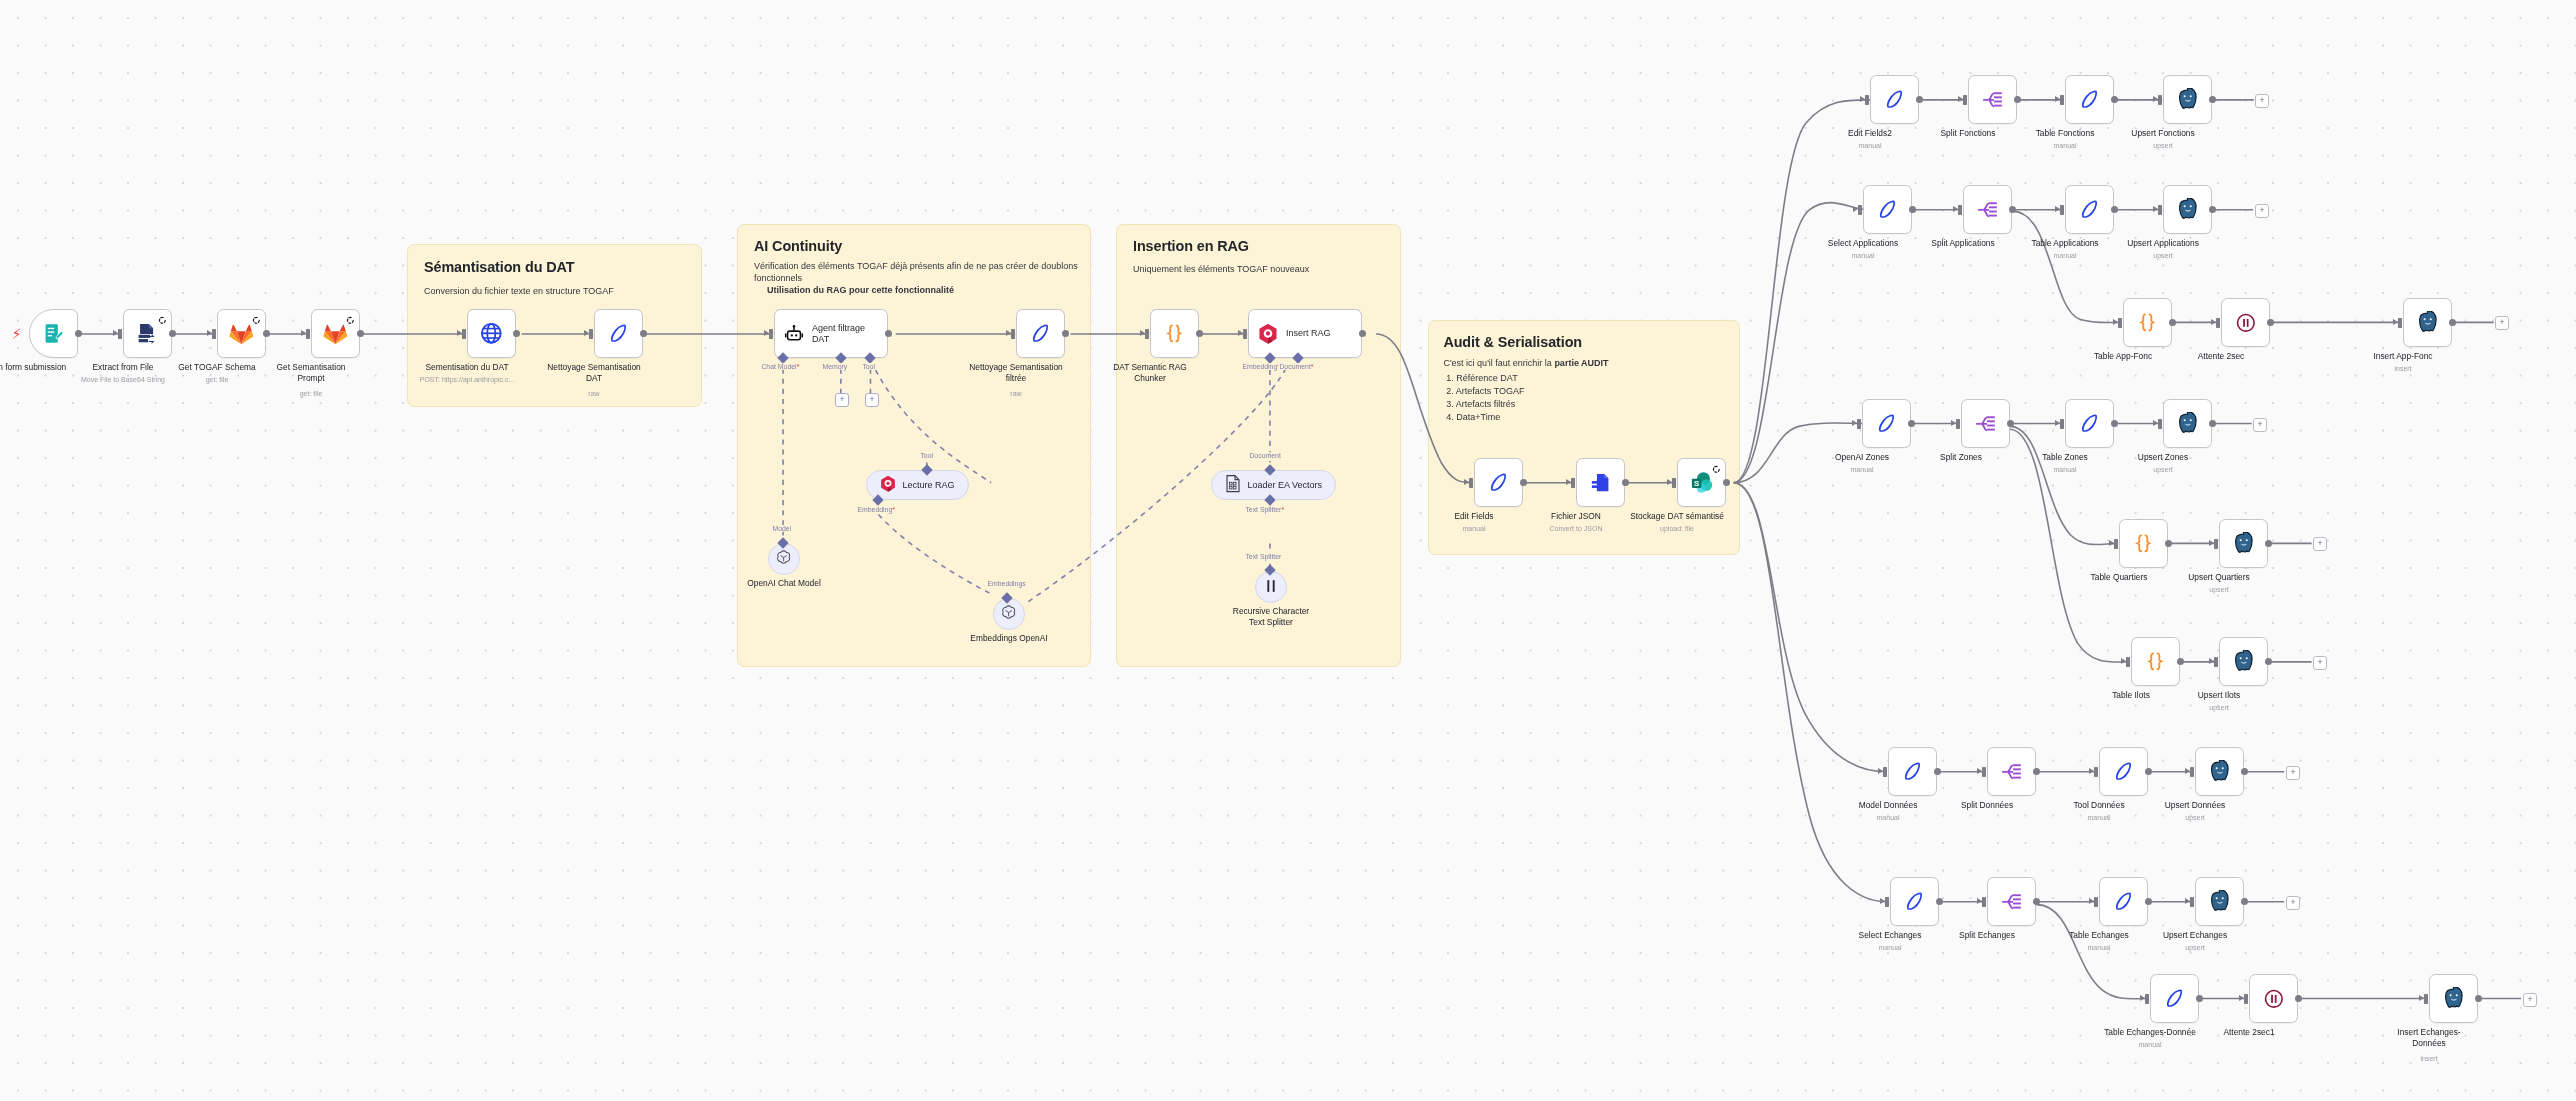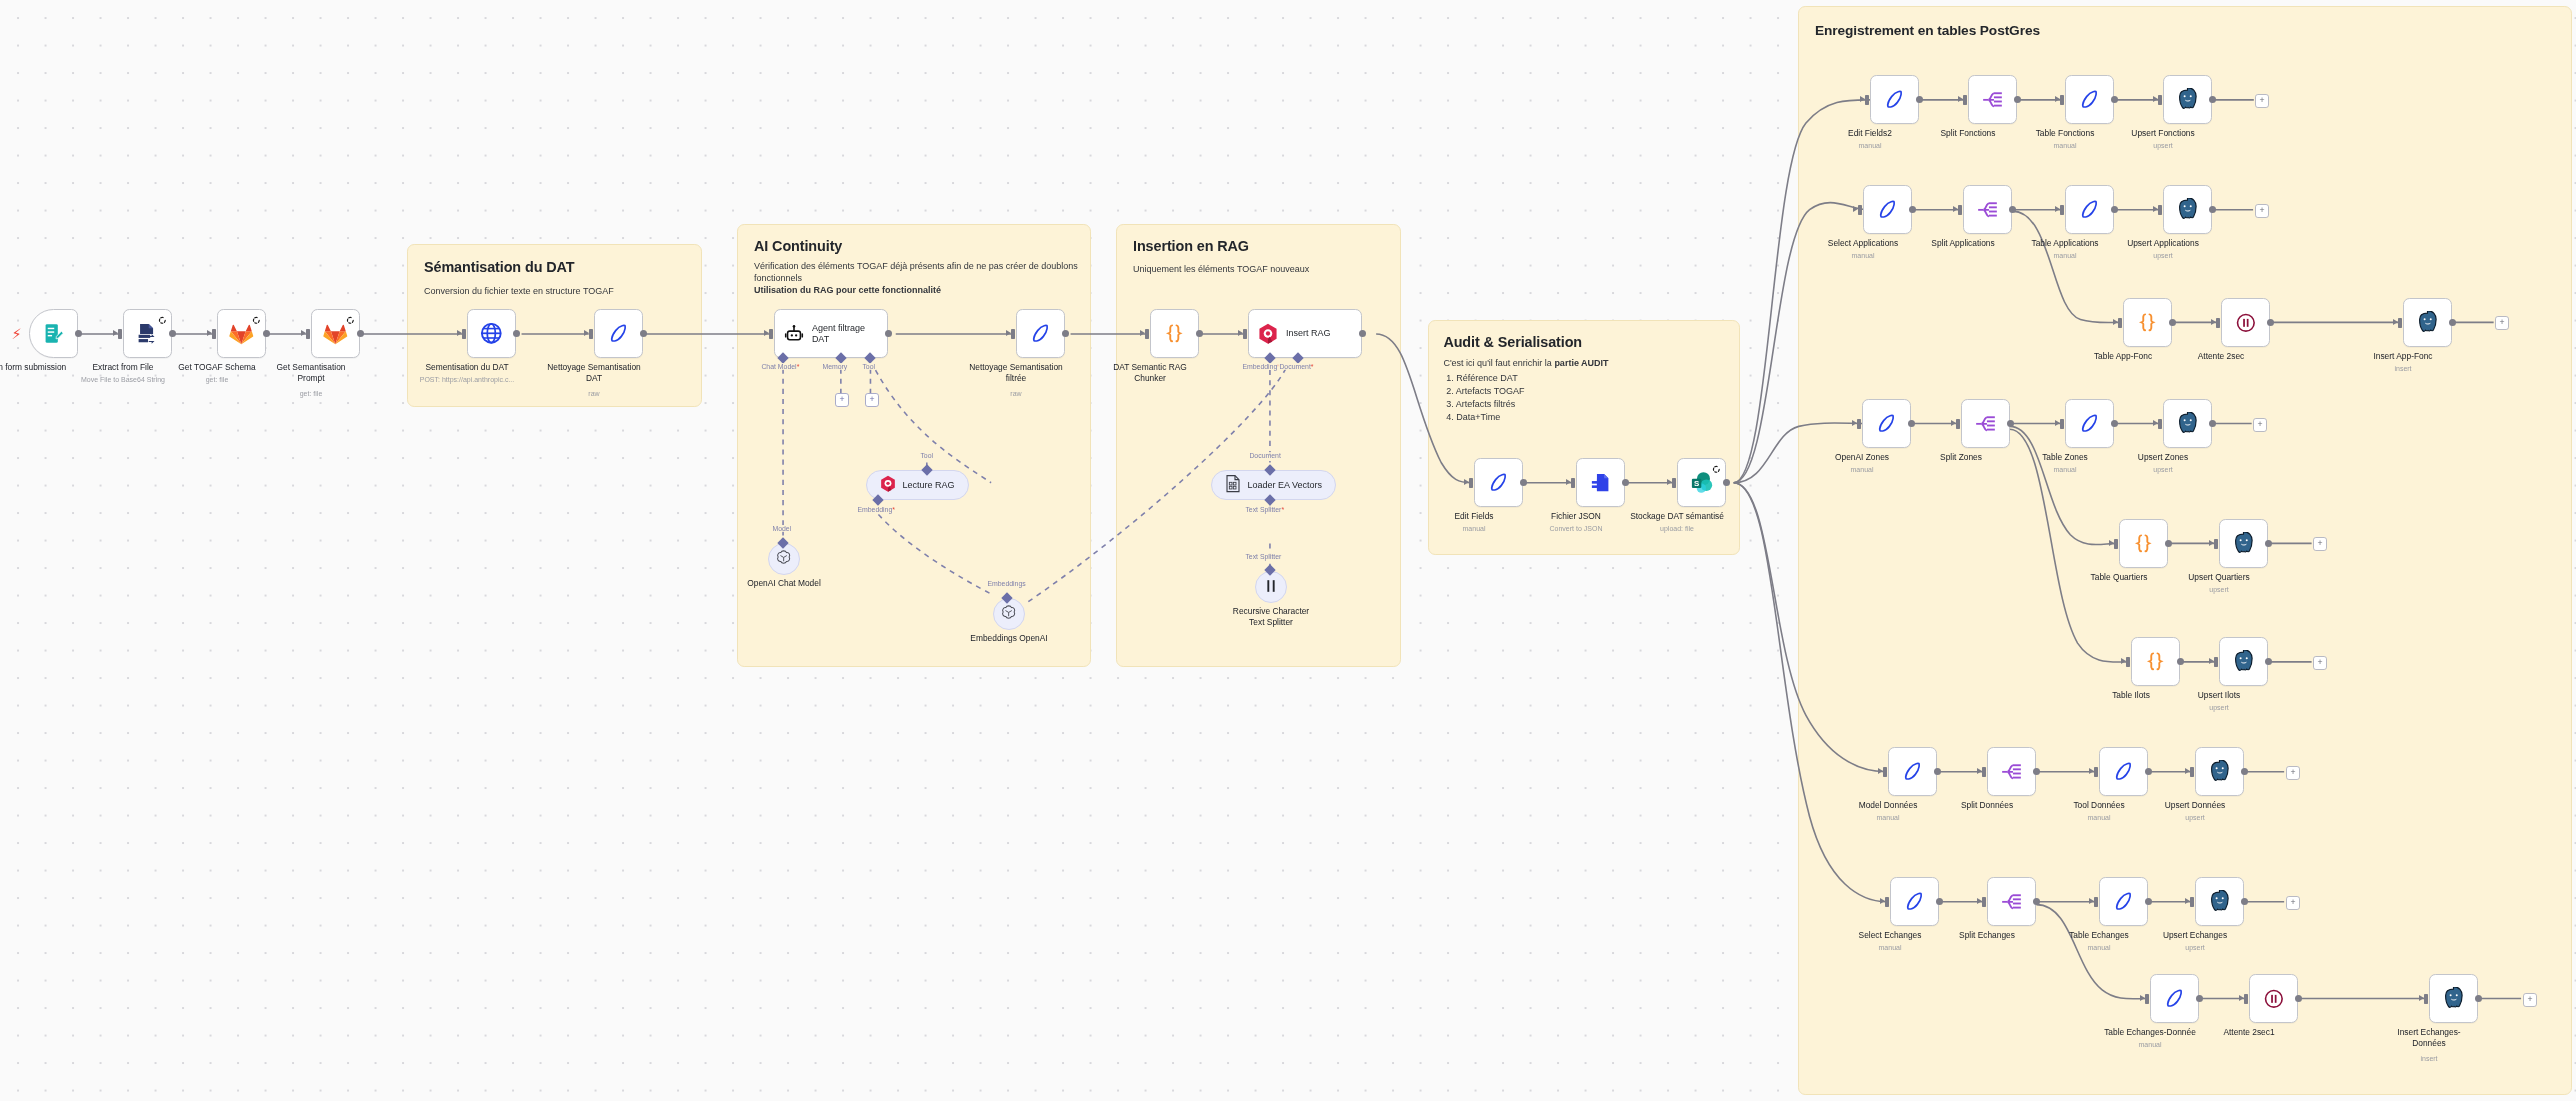--- a/index.html
+++ b/index.html
@@ -110,44 +110,41 @@
 <div id="canvas">
 
   <div class="sticky" style="left:407px;top:244px;width:295px;height:163px;">
     <div class="s-title" style="left:16px;top:14.4px;font-size:14.4px;">Sémantisation du DAT</div>
     <div class="s-body" style="left:16px;top:40px;font-size:9px;width:260px;">Conversion du fichier texte en structure TOGAF</div>
   </div>
 
   <div class="sticky" style="left:737px;top:224px;width:354px;height:443px;">
     <div class="s-title" style="left:16px;top:13px;font-size:14.4px;">AI Continuity</div>
     <div class="s-body" style="left:16px;top:35px;font-size:9px;width:325px;">Vérification des éléments TOGAF déjà présents afin de ne pas créer de doublons fonctionnels</div>
-    <div class="s-body" style="left:16px;top:59px;font-size:9px;width:325px;font-weight:bold;">Utilisation du RAG pour cette fonctionnalité</div>
+    <div class="s-body" style="left:29px;top:59px;font-size:9px;width:325px;font-weight:bold;">Utilisation du RAG pour cette fonctionnalité</div>
   </div>
 
   <div class="sticky" style="left:1116px;top:224px;width:285px;height:443px;">
     <div class="s-title" style="left:16px;top:13px;font-size:14.4px;">Insertion en RAG</div>
     <div class="s-body" style="left:16px;top:38px;font-size:9px;width:253px;">Uniquement les éléments TOGAF nouveaux</div>
   </div>
 
   <div class="sticky" style="left:1428px;top:320px;width:312px;height:235px;">
     <div class="s-title" style="left:14.4px;top:13px;font-size:14.4px;">Audit &amp; Serialisation</div>
     <div class="s-body" style="left:14.4px;top:36px;font-size:9px;width:289px;">
       <span>C'est ici qu'il faut enrichir la </span><b>partie AUDIT</b>
     </div>
     <div class="s-list" style="left:17.3px;top:51px;font-size:9px;">
       <div>1. Référence DAT</div>
       <div>2. Artefacts TOGAF</div>
       <div>3. Artefacts filtrés</div>
       <div>4. Data+Time</div>
     </div>
   </div>
 
-  <div class="sticky" style="left:1798px;top:5.8px;width:774px;height:1089px;">
-    <div class="s-title" style="left:16px;top:16px;font-size:13.7px;">Enregistrement en tables PostGres</div>
-  </div>
 
   <svg class="edges" viewBox="0 0 3566 1525" width="2576" height="1102">
 
     <path class="e" d="M110,462 L166,462"></path>
     <path class="e" d="M240,462 L296,462"></path>
     <path class="e" d="M370,462 L426,462"></path>
     <path class="e" d="M500,462 L643,462"></path>
     <path class="e" d="M722,462 L815,462"></path>
     <path class="e" d="M894,462 L1065,462"></path>
     <path class="e" d="M1240,462 L1402,462"></path>

